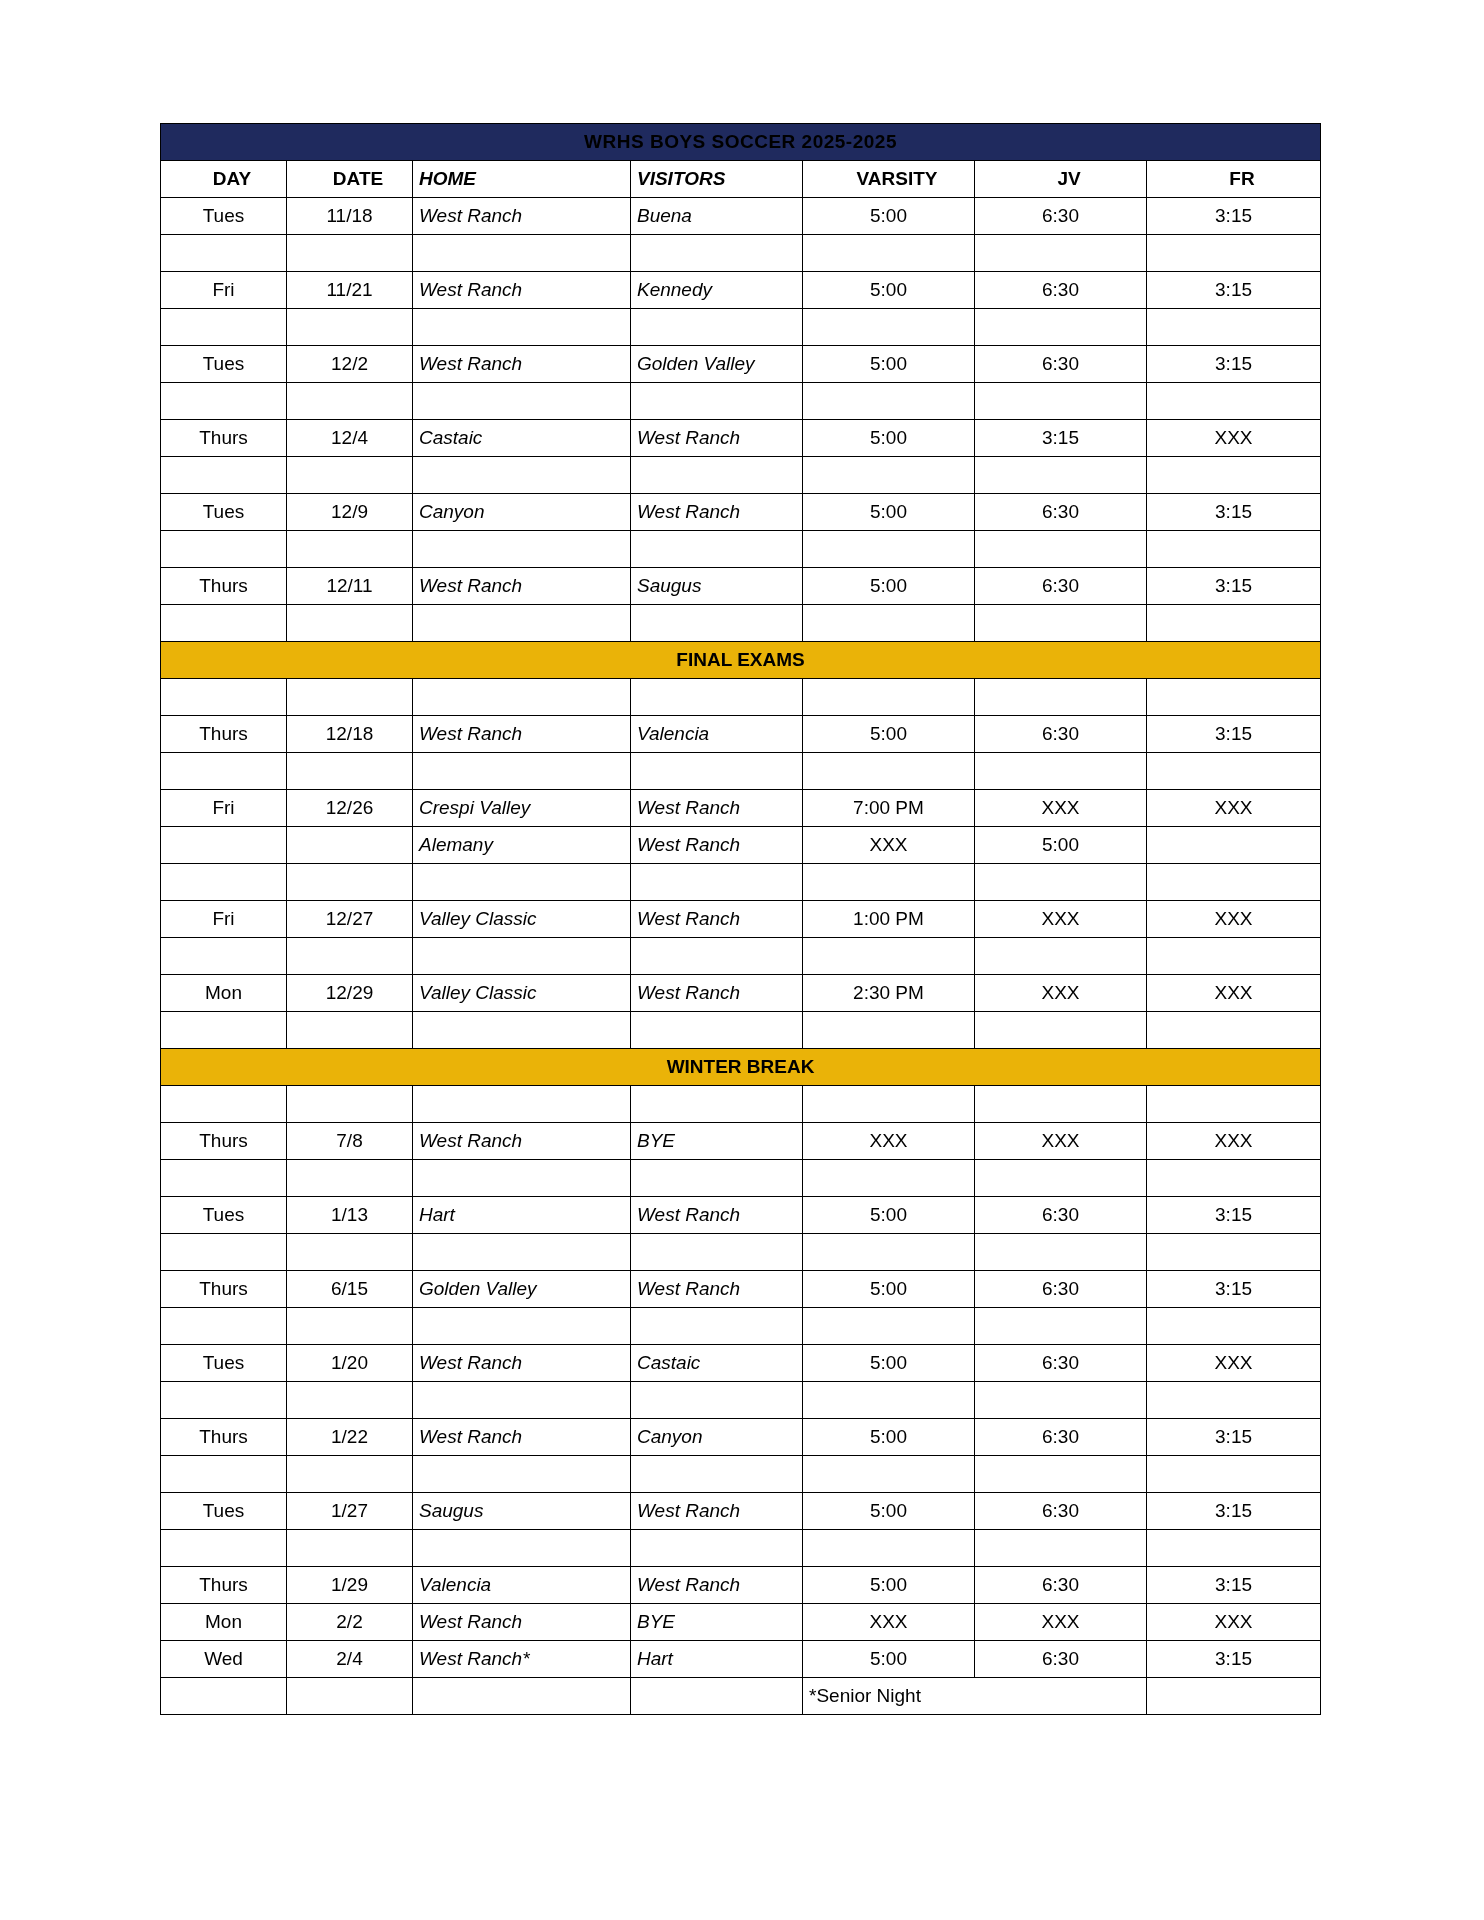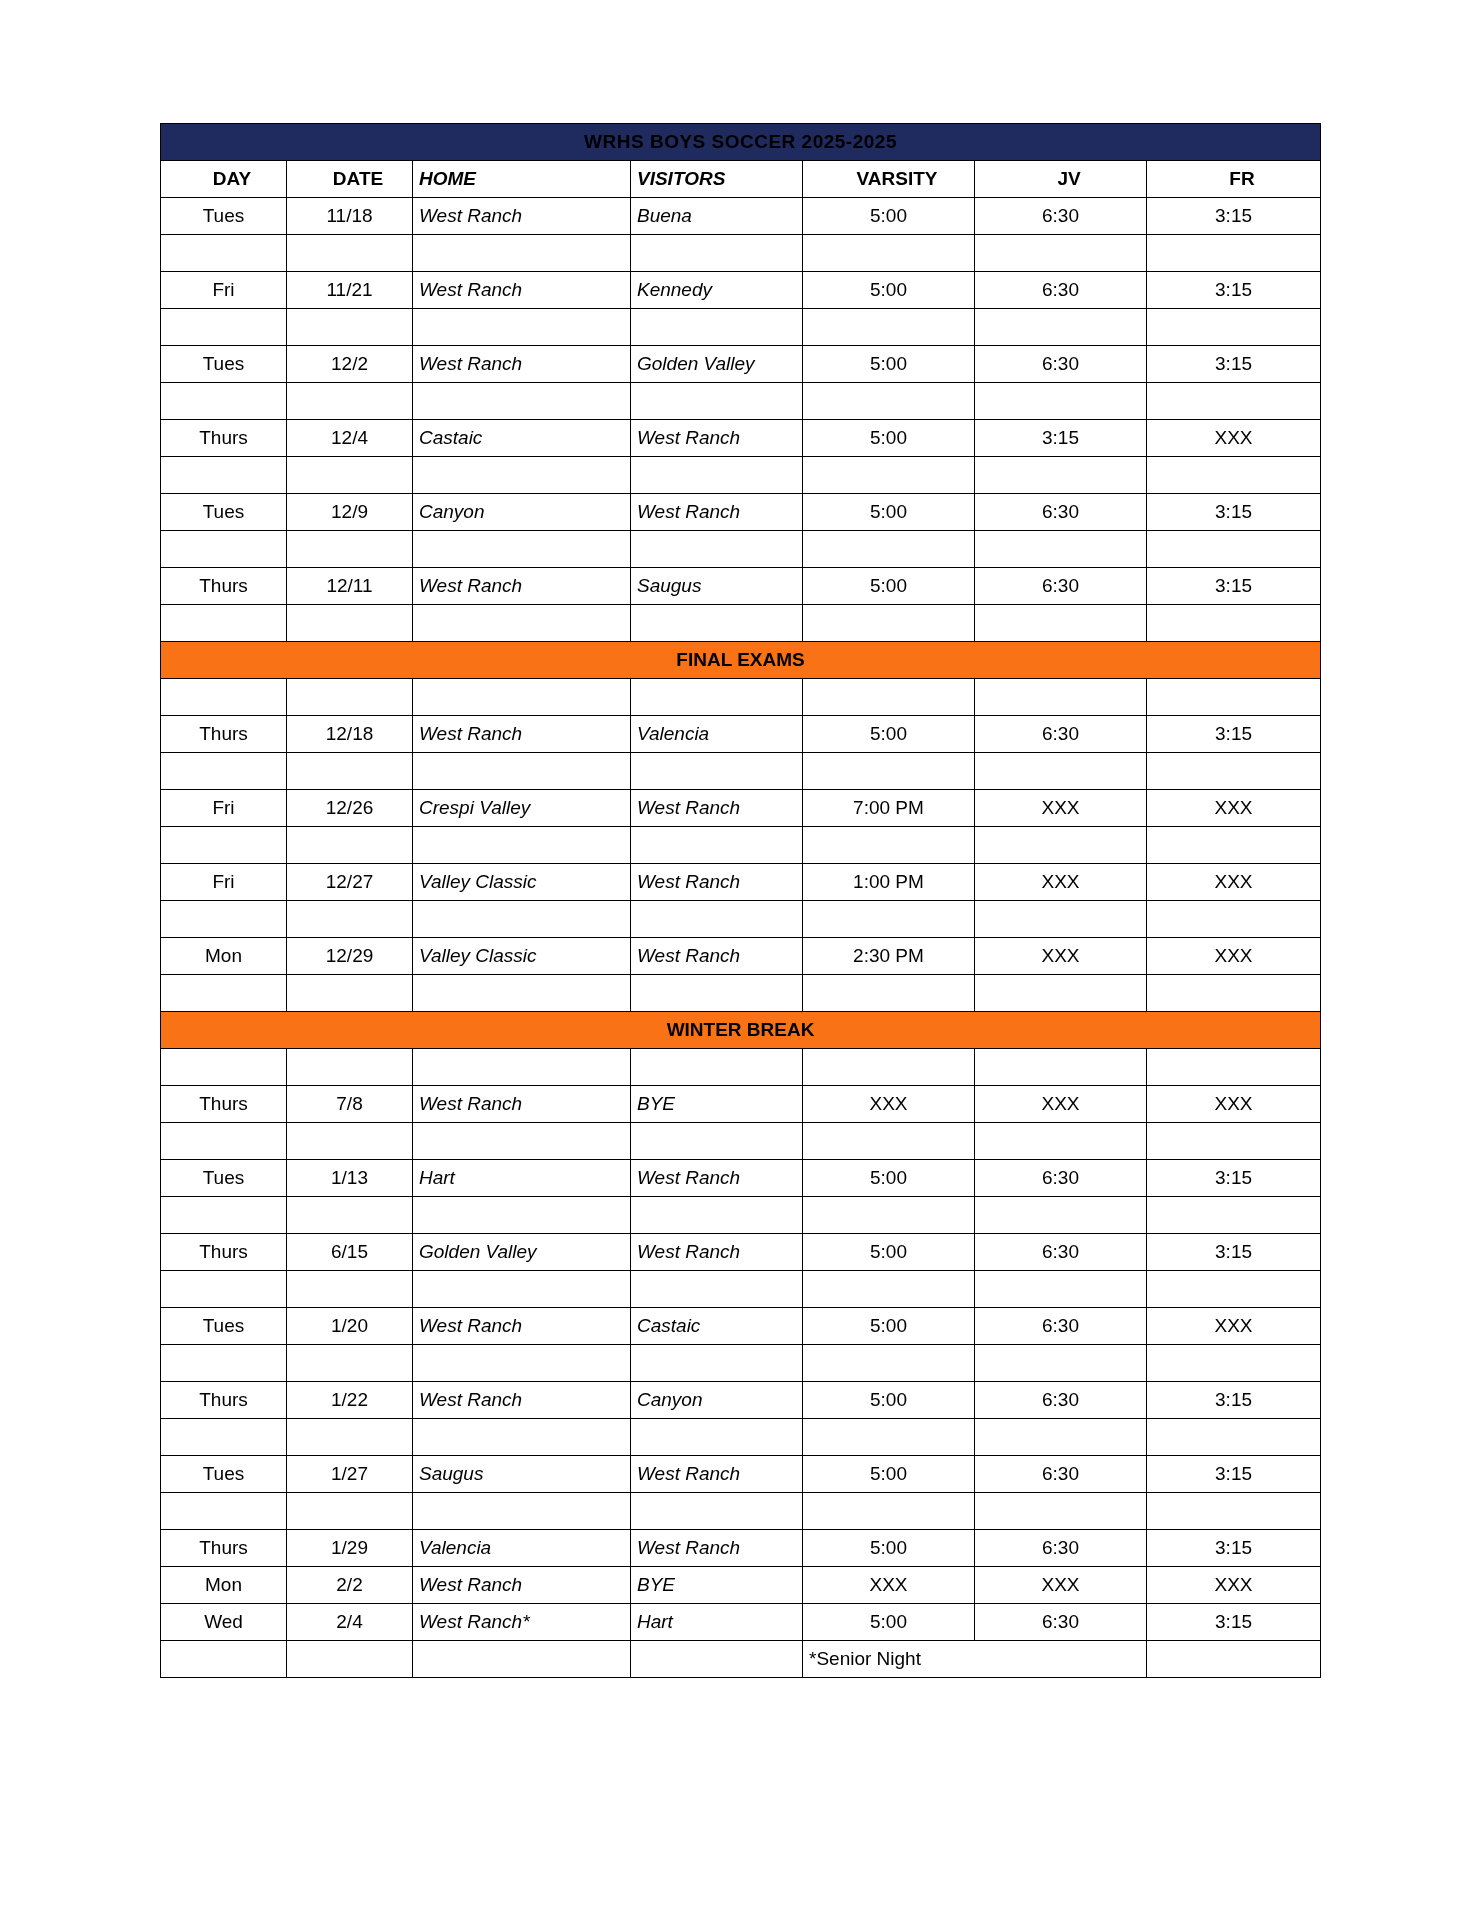--- a/index.html
+++ b/index.html
@@ -63,21 +63,21 @@
   }
   .head-row td.ctr { text-align: center; padding-left: 23px; }
   .head-row td.lft { text-align: left; }
 
   .ctr { text-align: center; }
   .lft { text-align: left; font-style: italic; }
 
   .spacer td { height: 24px; }
 
   .section-row td {
-    background: #f97316;
+    background: #eab308;
     font-weight: bold;
     font-size: 21px;
     text-align: center;
     height: 38px;
   }
   .note-row td { height: 34px; }
   .note-cell { text-align: left; font-size: 19px; }
 </style>
 </head>
 <body>
@@ -247,20 +247,29 @@
           </tr>
           <tr>
             <td class="ctr">Fri</td>
             <td class="ctr">12/26</td>
             <td class="lft">Crespi Valley</td>
             <td class="lft">West Ranch</td>
             <td class="ctr">7:00 PM</td>
             <td class="ctr">XXX</td>
             <td class="ctr">XXX</td>
           </tr>
+          <tr>
+            <td class="ctr">&nbsp;</td>
+            <td class="ctr">&nbsp;</td>
+            <td class="lft">Alemany</td>
+            <td class="lft">West Ranch</td>
+            <td class="ctr">XXX</td>
+            <td class="ctr">5:00</td>
+            <td class="ctr">&nbsp;</td>
+          </tr>
           <tr class="spacer">
             <td>&nbsp;</td>
             <td>&nbsp;</td>
             <td>&nbsp;</td>
             <td>&nbsp;</td>
             <td>&nbsp;</td>
             <td>&nbsp;</td>
             <td>&nbsp;</td>
           </tr>
           <tr>

